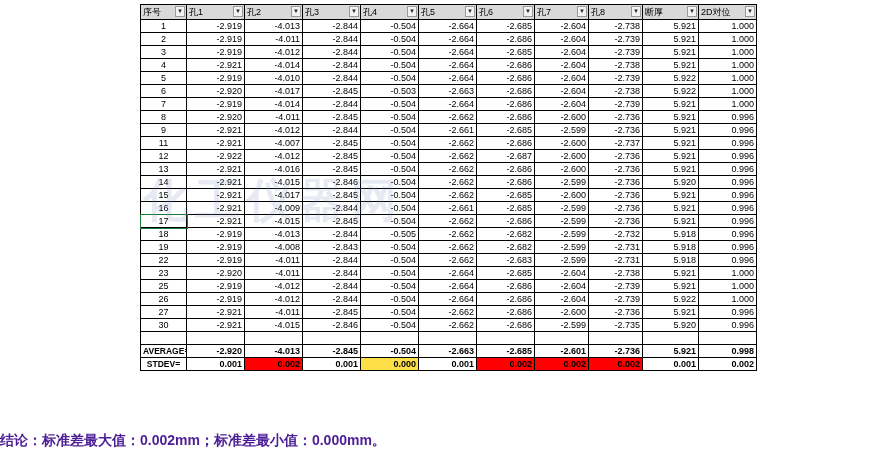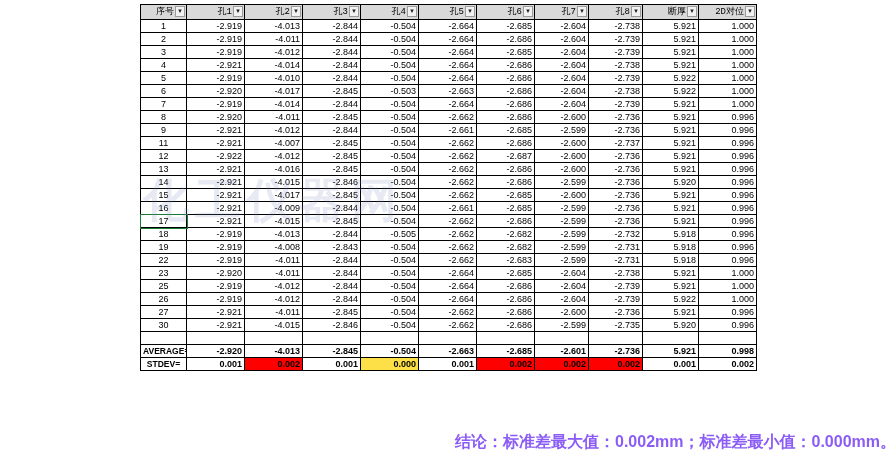--- a/index.html
+++ b/index.html
@@ -41,22 +41,21 @@
   tr.header-row td {
     background: #d9d9d9;
     text-align: center;
     font-weight: normal;
     height: 14px;
     position: relative;
     padding-right: 12px;
   }
   .hdr-inner {
     display: block;
-    text-align: right;
-    font-family: Liberation Mono, monospace;
+    text-align: left;
   }
   .filter-btn {
     position: absolute;
     right: 1px;
     top: 1px;
     width: 10px;
     height: 11px;
     background: #f2f2f2;
     border: 1px solid #9a9a9a;
     box-sizing: border-box;
@@ -89,24 +88,24 @@
   .spacer-row td {
     border: 1px solid #000000;
     height: 12px;
     background: #ffffff;
   }
   #conclusion {
     position: absolute;
     left: 0;
     right: 0;
     top: 432px;
-    text-align: right;
-    color: #8b5cf6;
+    text-align: left;
+    color: #4c1d95;
     font-weight: bold;
-    font-size: 16px;
+    font-size: 14px;
     font-family: "Liberation Sans", sans-serif;
   }
   
   .watermark {
     position: absolute;
     top: 170px;
     left: 143px;
     width: 600px;
     height: 80px;
     pointer-events: none;

